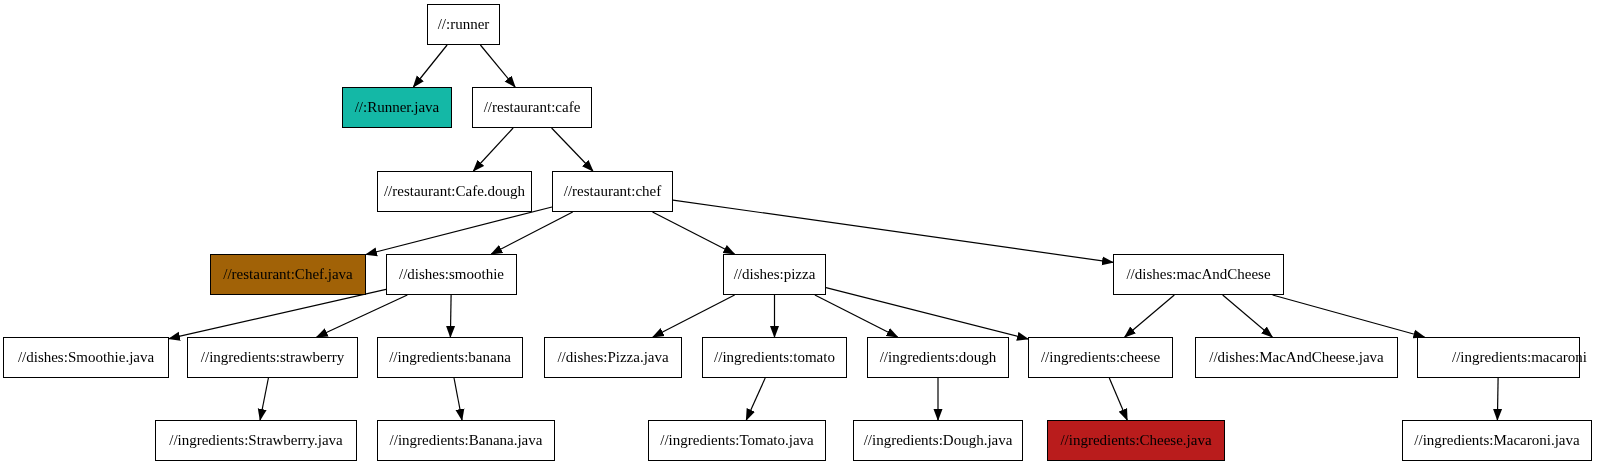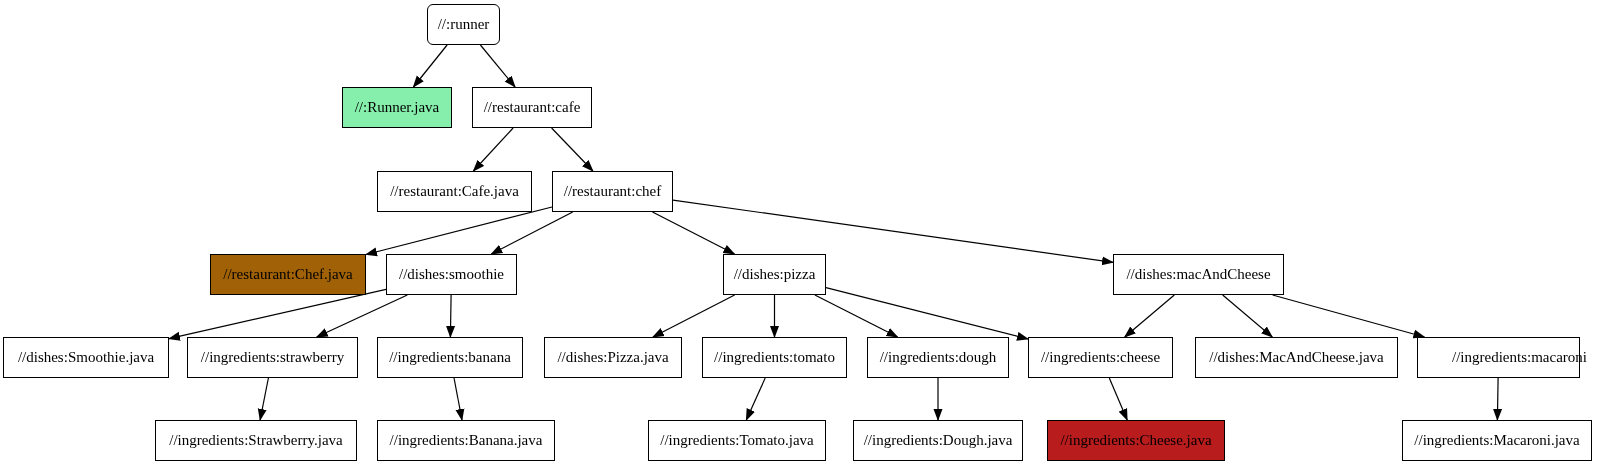--- a/index.html
+++ b/index.html
@@ -70,31 +70,31 @@
         <line x1="765.2" y1="378.0" x2="746.3" y2="420.0" stroke="#000000" stroke-width="1.2" marker-end="url(#arrowhead)"></line>
         <line x1="938.0" y1="378.0" x2="938.0" y2="420.0" stroke="#000000" stroke-width="1.2" marker-end="url(#arrowhead)"></line>
         <line x1="1109.3" y1="378.0" x2="1127.2" y2="420.0" stroke="#000000" stroke-width="1.2" marker-end="url(#arrowhead)"></line>
         <line x1="1174.3" y1="295.0" x2="1124.7" y2="337.0" stroke="#000000" stroke-width="1.2" marker-end="url(#arrowhead)"></line>
         <line x1="1222.7" y1="295.0" x2="1272.3" y2="337.0" stroke="#000000" stroke-width="1.2" marker-end="url(#arrowhead)"></line>
         <line x1="1272.6" y1="295.0" x2="1424.4" y2="337.0" stroke="#000000" stroke-width="1.2" marker-end="url(#arrowhead)"></line>
         <line x1="1498.1" y1="378.0" x2="1497.4" y2="420.0" stroke="#000000" stroke-width="1.2" marker-end="url(#arrowhead)"></line>
       </g>
   </svg>
   <div id="node-layer">
-      <div class="node" style="left: 427px; top: 4px; width: 73px; height: 41px; background: rgb(255, 255, 255); border-color: rgb(0, 0, 0); border-radius: 6px;">
+      <div class="node" style="left: 427px; top: 4px; width: 73px; height: 41px; background: rgb(255, 255, 255); border-color: rgb(0, 0, 0);">
         <span class="node-label" style="color: rgb(0, 0, 0);">//:runner</span>
       </div>
-      <div class="node" style="left: 342px; top: 87px; width: 110px; height: 41px; background: #86efac; border-color: rgb(0, 0, 0);">
+      <div class="node" style="left: 342px; top: 87px; width: 110px; height: 41px; background: #14b8a6; border-color: rgb(0, 0, 0);">
         <span class="node-label" style="color: rgb(0, 0, 0);">//:Runner.java</span>
       </div>
       <div class="node" style="left: 472px; top: 87px; width: 120px; height: 41px; background: rgb(255, 255, 255); border-color: rgb(0, 0, 0);">
         <span class="node-label" style="color: rgb(0, 0, 0);">//restaurant:cafe</span>
       </div>
       <div class="node" style="left: 377px; top: 171px; width: 155px; height: 41px; background: rgb(255, 255, 255); border-color: rgb(0, 0, 0);">
-        <span class="node-label" style="color: rgb(0, 0, 0);">//restaurant:Cafe.java</span>
+        <span class="node-label" style="color: rgb(0, 0, 0);">//restaurant:Cafe.dough</span>
       </div>
       <div class="node" style="left: 552px; top: 171px; width: 121px; height: 41px; background: rgb(255, 255, 255); border-color: rgb(0, 0, 0);">
         <span class="node-label" style="color: rgb(0, 0, 0);">//restaurant:chef</span>
       </div>
       <div class="node" style="left: 210px; top: 254px; width: 156px; height: 41px; background: #a16207; border-color: rgb(0, 0, 0);">
         <span class="node-label" style="color: rgb(0, 0, 0);">//restaurant:Chef.java</span>
       </div>
       <div class="node" style="left: 386px; top: 254px; width: 131px; height: 41px; background: rgb(255, 255, 255); border-color: rgb(0, 0, 0);">
         <span class="node-label" style="color: rgb(0, 0, 0);">//dishes:smoothie</span>
       </div>

